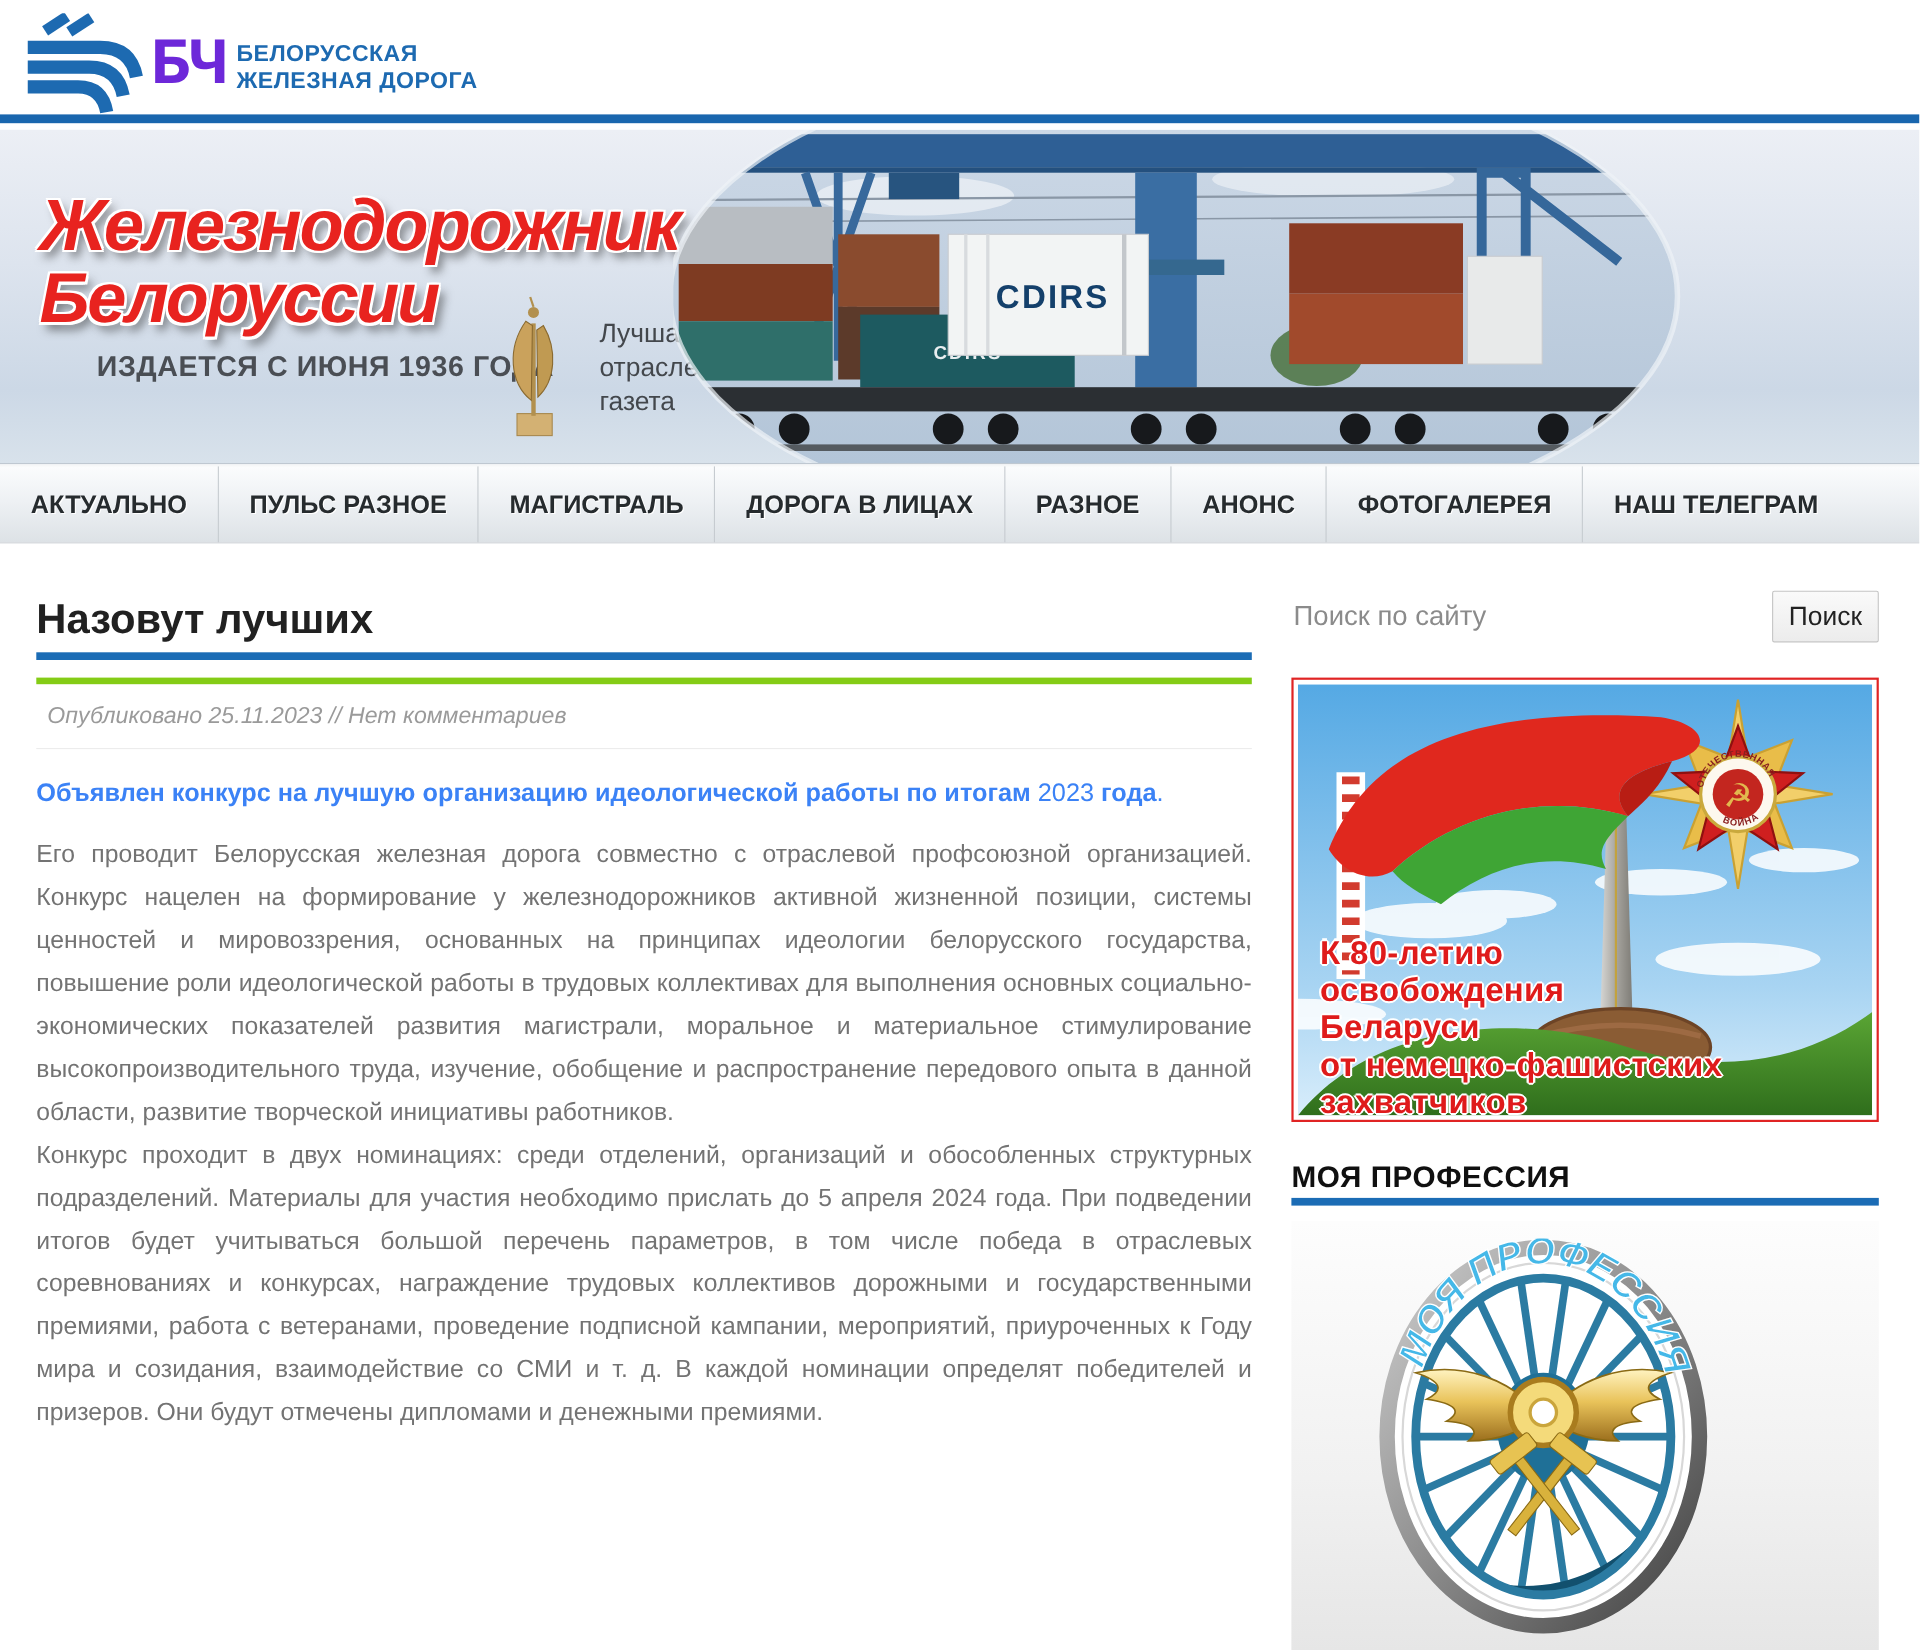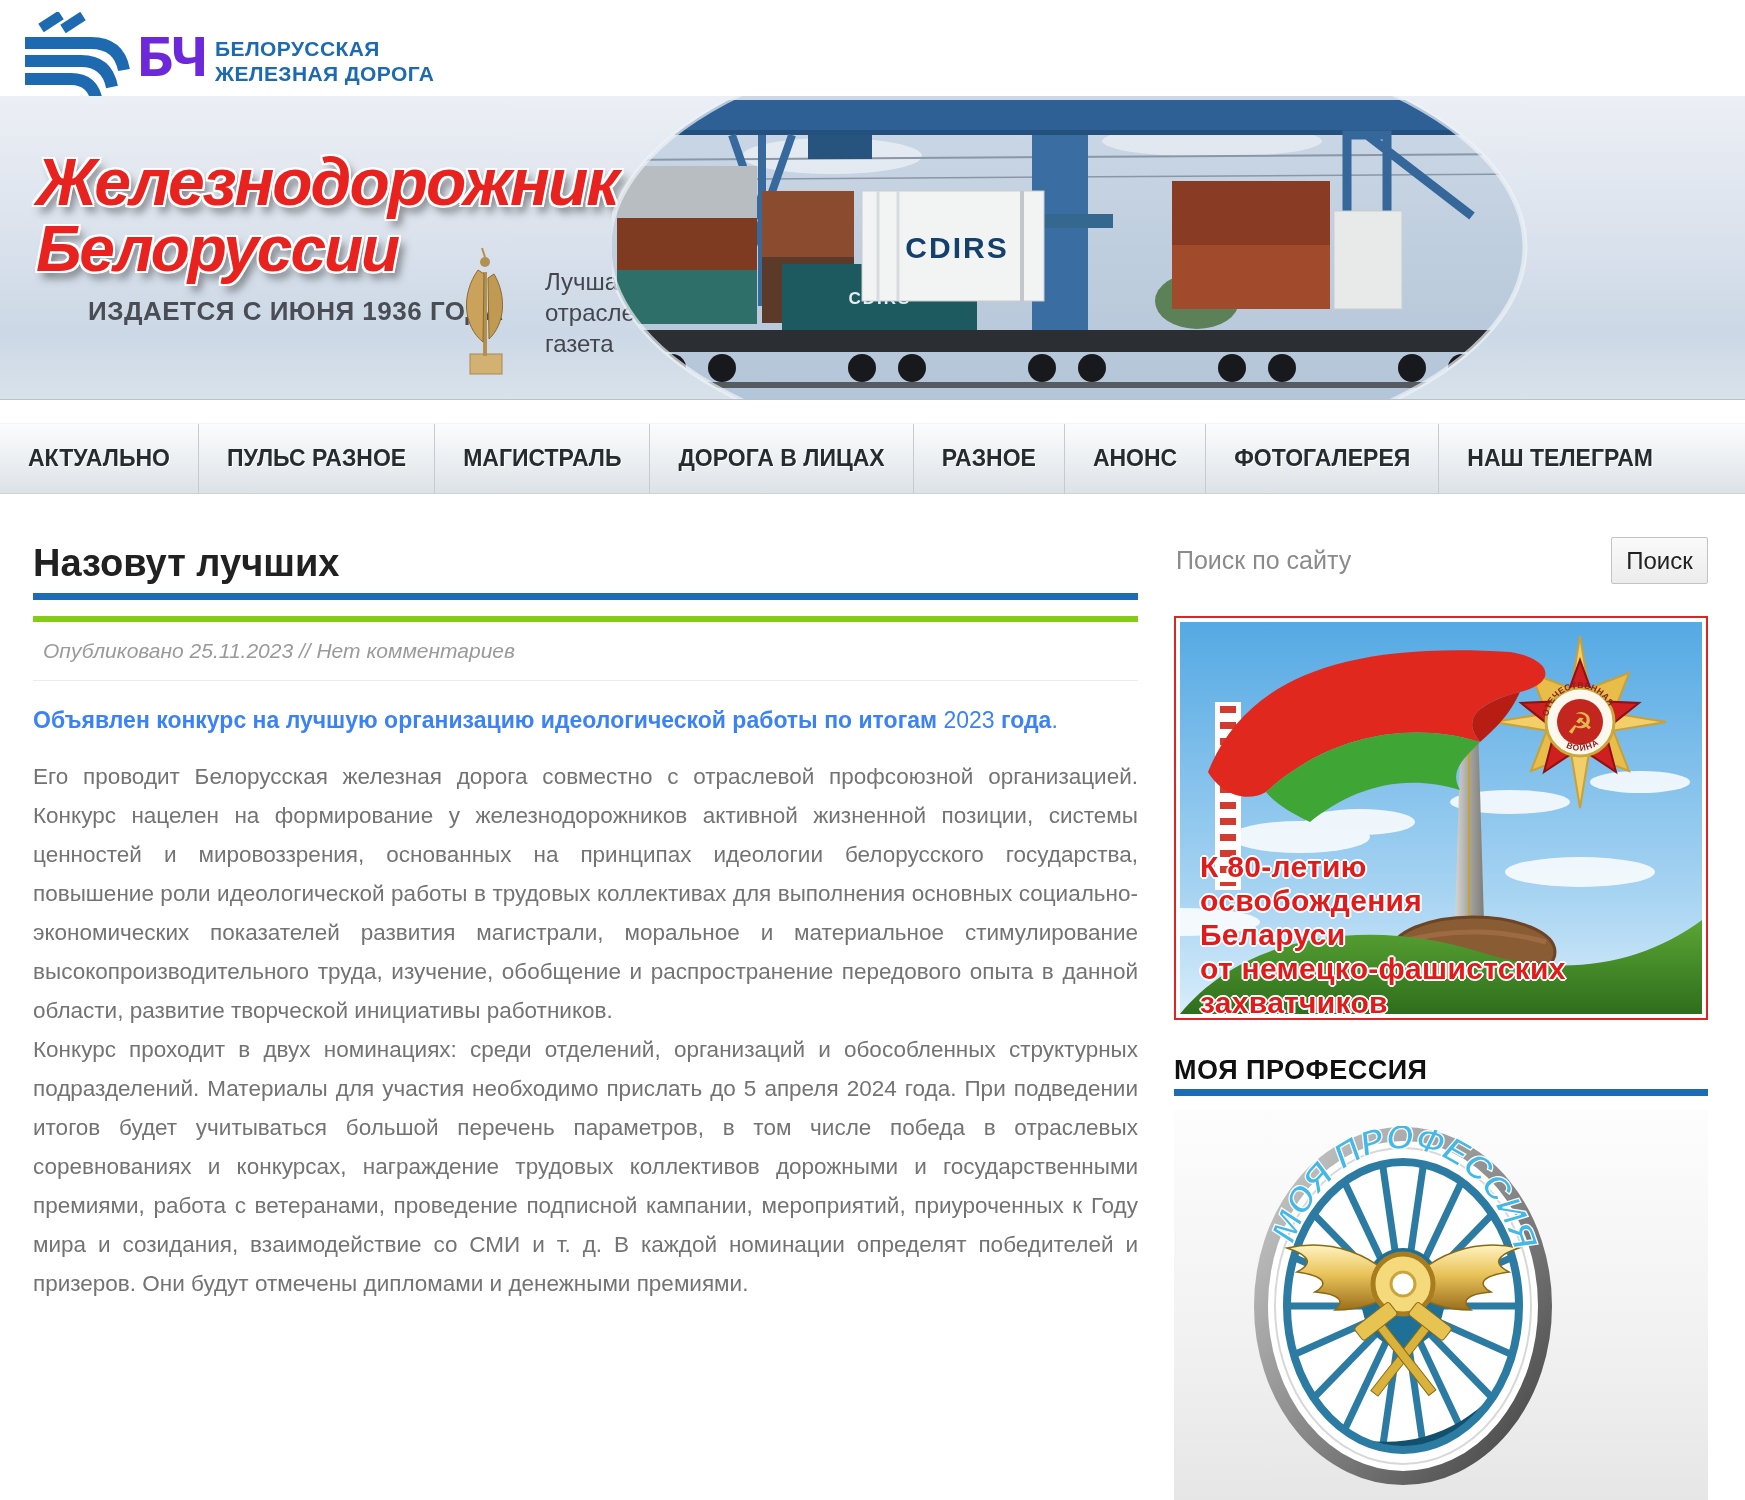--- a/index.html
+++ b/index.html
@@ -9,21 +9,21 @@
   
   .site-top{left:0;top:0;width:1745px;height:104px;background:#fff;}
   .logo-wrap{left:25px;top:10px;width:420px;height:88px;cursor:pointer;}
   .bch-mark{position:absolute;left:0;top:2px;}
   .bch-abbr{position:absolute;left:112px;top:16px;font-family:Liberation Mono, monospace;
             font-size:60px;font-weight:bold;color:#6d28d9;letter-spacing:-1px;}
   .org-name{position:absolute;left:190px;top:26px;font-size:21px;font-weight:bold;
             color:#1d6ab1;line-height:25px;letter-spacing:.4px;}
   .blue-bar{left:0;top:104px;width:1745px;height:8px;background:#1966ae;}
   
-  .masthead{left:0;top:96px;width:1745px;height:303px;overflow:hidden;
+  .masthead{left:0;top:118px;width:1745px;height:303px;overflow:hidden;
             background:linear-gradient(180deg,#eceff5 0%,#dde4ee 40%,#ccd8e6 78%,#d8e2eb 100%);
             border-bottom:1px solid #b9c2cc;}
   .mast-t1,.mast-t2{position:absolute;font-style:italic;font-weight:bold;color:#e8231f;
             letter-spacing:-2px;white-space:nowrap;
             text-shadow:-2px 0 0 #fff,2px 0 0 #fff,0 -2px 0 #fff,0 2px 0 #fff,
                         -2px -2px 0 #fff,2px -2px 0 #fff,-2px 2px 0 #fff,2px 2px 0 #fff,
                         5px 7px 9px rgba(40,40,40,.55);}
   .mast-t1{left:36px;top:48px;font-size:66px;}
   .mast-t2{left:36px;top:116px;font-size:64px;}
   .mast-since{position:absolute;left:88px;top:200px;font-size:26px;font-weight:bold;

